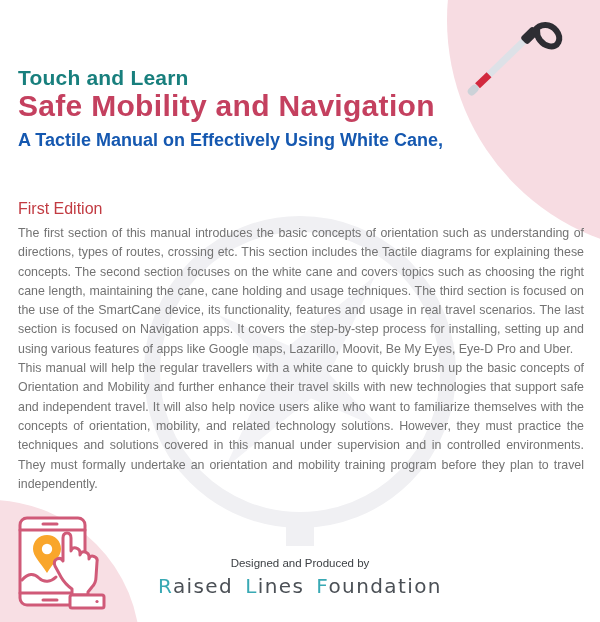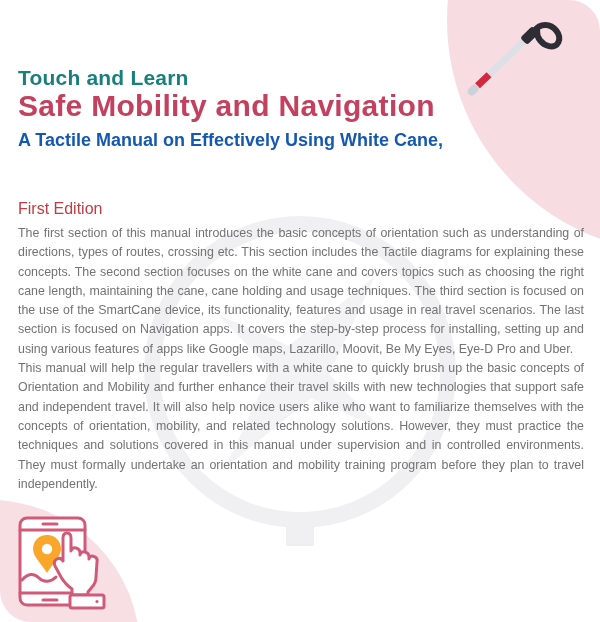--- a/index.html
+++ b/index.html
@@ -1,18 +1,18 @@
 <!DOCTYPE html>
 <html><head>
 <meta charset="utf-8">
 <style>
   html,body { margin:0; padding:0; background:#ffffff; }
   .page {
     position:relative; width:600px; height:622px; background:#ffffff;
-    overflow:hidden; font-family:"Liberation Sans", sans-serif;border-radius:31px;
+    overflow:hidden; font-family:"Liberation Sans", sans-serif;
   }
   
   .circle-tr { position:absolute; left:447px; top:-213px; width:466px; height:466px;
     border-radius:50%; background:#f7dce2; z-index:1; }
   .circle-bl { position:absolute; left:-160px; top:500px; width:300px; height:300px;
     border-radius:50%; background:#f8dfe4; z-index:1; }
   
   .watermark { position:absolute; left:0; top:0; z-index:0; }
   
   .cane-svg { position:absolute; left:430px; top:0; z-index:2; }
@@ -88,14 +88,20 @@
     <circle cx="37" cy="44" r="5.2" fill="#ffffff"></circle>
     <g stroke="#d05a78" stroke-width="3" stroke-linecap="round" stroke-linejoin="round">
       <path d="M 53,48 L 53,33 Q 53,28 57,28 Q 61,28 61,33 L 61,46 Q 62,42 66,43 Q 70,44 70,48 L 70,50
                Q 71,46 75,47 Q 79,48 79,52 L 79,54 Q 80,50 84,51.5 Q 88,53 87,57 L 86,72 Q 86,78 82,82
                L 78,87 L 78,90 L 62,90 L 62,84 Q 55,79 51,72 L 45,61 Q 43,56 47,54 Q 51,52 53,56 Z" fill="#ffffff"></path>
       <rect x="60" y="90" width="34" height="13" rx="2" fill="#ffffff"></rect>
       <circle cx="87" cy="96.5" r="1.6" fill="#d05a78" stroke="none"></circle>
     </g>
   </svg>
 
+  <div class="footer">
+    <div class="produced">Designed and Produced by</div>
+    <div class="org">
+      <span class="word"><span class="init">R</span><span>aised</span></span><span class="word"><span class="init">L</span><span>ines</span></span><span class="word"><span class="init">F</span><span>oundation</span></span>
+    </div>
+  </div>
 
 </div>
 
 </body></html>

